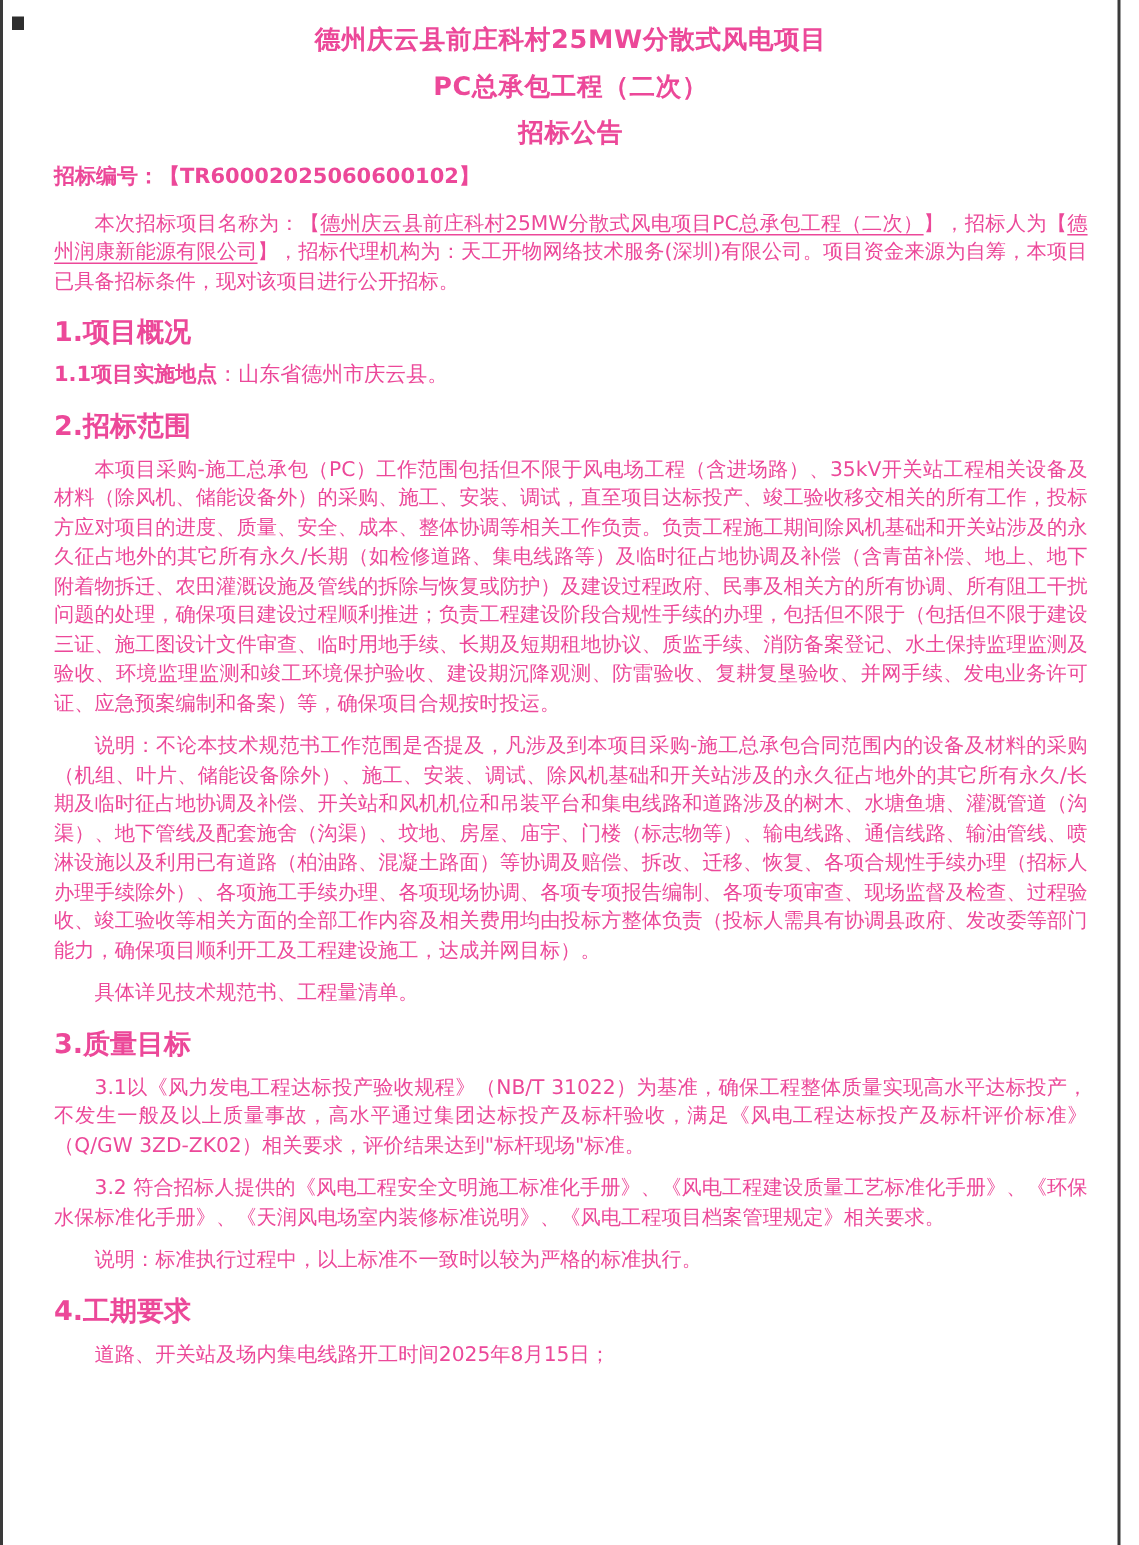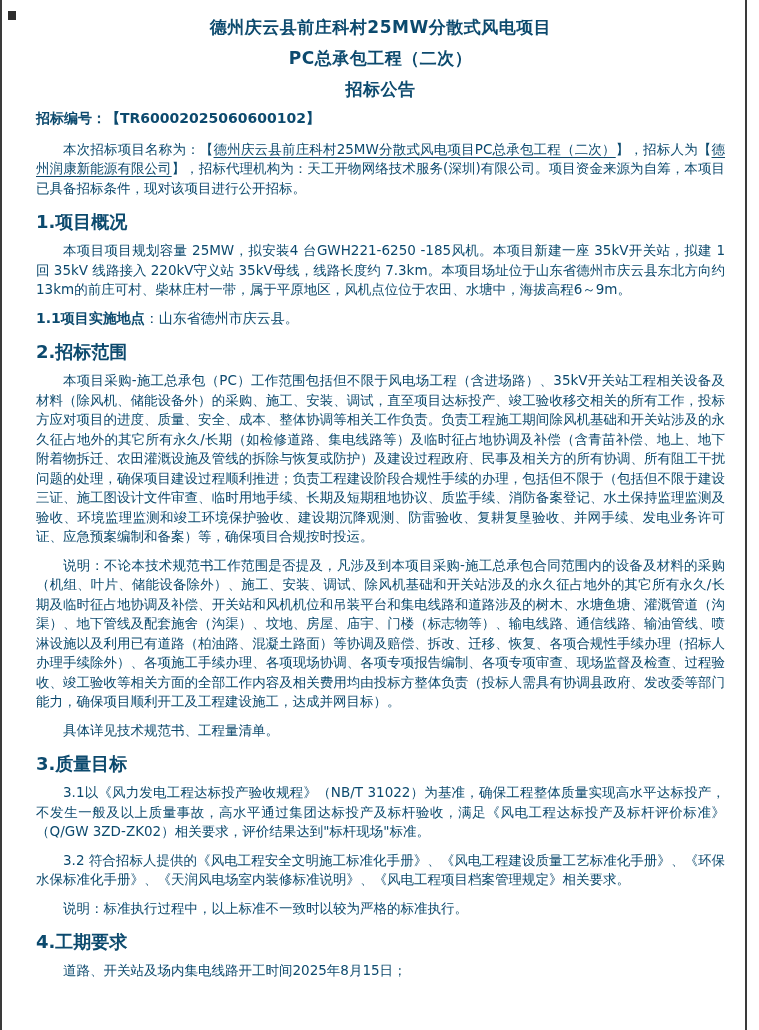--- a/index.html
+++ b/index.html
@@ -2,21 +2,21 @@
 <html><head>
 <meta charset="utf-8">
 <style>
   html, body { margin: 0; padding: 0; background: #ffffff; }
   .page {
     position: relative;
     width: 759px;
     height: 1030px;
     background: #ffffff;
     font-family: "DejaVu Sans", sans-serif;
-    color: #0c4a6e;
+    color: #ec4899;
     overflow: hidden;
     box-sizing: border-box;
   }
   .content {
     padding: 12px 34px 0 36px;
     box-sizing: border-box;
   }
   .title-line {
     text-align: center;
     font-weight: bold;
@@ -86,21 +86,20 @@
 
     <div class="title-line">德州庆云县前庄科村25MW分散式风电项目</div>
     <div class="title-line">PC总承包工程（二次）</div>
     <div class="title-line">招标公告</div>
 
     <div class="bid-no"><span class="label">招标编号：</span><span>【TR60002025060600102】</span></div>
 
     <p class="para intro"><span>本次招标项目名称为：【</span><span class="u">德州庆云县前庄科村25MW分散式风电项目PC总承包工程（二次）</span><span>】，招标人为【</span><span class="u">德州润康新能源有限公司</span><span>】，招标代理机构为：天工开物网络技术服务(深圳)有限公司。项目资金来源为自筹，本项目已具备招标条件，现对该项目进行公开招标。</span></p>
 
     <div class="sec-heading">1.项目概况</div>
-    <p class="para">本项目项目规划容量 25MW，拟安装4 台GWH221-6250 -185风机。本项目新建一座 35kV开关站，拟建 1回 35kV 线路接入 220kV守义站 35kV母线，线路长度约 7.3km。本项目场址位于山东省德州市庆云县东北方向约 13km的前庄可村、柴林庄村一带，属于平原地区，风机点位位于农田、水塘中，海拔高程6～9m。</p>
     <div class="sub-line"><span class="sub-label">1.1项目实施地点</span><span>：山东省德州市庆云县。</span></div>
 
     <div class="sec-heading">2.招标范围</div>
     <p class="para">本项目采购-施工总承包（PC）工作范围包括但不限于风电场工程（含进场路）、35kV开关站工程相关设备及材料（除风机、储能设备外）的采购、施工、安装、调试，直至项目达标投产、竣工验收移交相关的所有工作，投标方应对项目的进度、质量、安全、成本、整体协调等相关工作负责。负责工程施工期间除风机基础和开关站涉及的永久征占地外的其它所有永久/长期（如检修道路、集电线路等）及临时征占地协调及补偿（含青苗补偿、地上、地下附着物拆迁、农田灌溉设施及管线的拆除与恢复或防护）及建设过程政府、民事及相关方的所有协调、所有阻工干扰问题的处理，确保项目建设过程顺利推进；负责工程建设阶段合规性手续的办理，包括但不限于（包括但不限于建设三证、施工图设计文件审查、临时用地手续、长期及短期租地协议、质监手续、消防备案登记、水土保持监理监测及验收、环境监理监测和竣工环境保护验收、建设期沉降观测、防雷验收、复耕复垦验收、并网手续、发电业务许可证、应急预案编制和备案）等，确保项目合规按时投运。</p>
     <p class="para">说明：不论本技术规范书工作范围是否提及，凡涉及到本项目采购-施工总承包合同范围内的设备及材料的采购（机组、叶片、储能设备除外）、施工、安装、调试、除风机基础和开关站涉及的永久征占地外的其它所有永久/长期及临时征占地协调及补偿、开关站和风机机位和吊装平台和集电线路和道路涉及的树木、水塘鱼塘、灌溉管道（沟渠）、地下管线及配套施舍（沟渠）、坟地、房屋、庙宇、门楼（标志物等）、输电线路、通信线路、输油管线、喷淋设施以及利用已有道路（柏油路、混凝土路面）等协调及赔偿、拆改、迁移、恢复、各项合规性手续办理（招标人办理手续除外）、各项施工手续办理、各项现场协调、各项专项报告编制、各项专项审查、现场监督及检查、过程验收、竣工验收等相关方面的全部工作内容及相关费用均由投标方整体负责（投标人需具有协调县政府、发改委等部门能力，确保项目顺利开工及工程建设施工，达成并网目标）。</p>
     <p class="para">具体详见技术规范书、工程量清单。</p>
 
     <div class="sec-heading">3.质量目标</div>
     <p class="para">3.1以《风力发电工程达标投产验收规程》（NB/T 31022）为基准，确保工程整体质量实现高水平达标投产，不发生一般及以上质量事故，高水平通过集团达标投产及标杆验收，满足《风电工程达标投产及标杆评价标准》（Q/GW 3ZD-ZK02）相关要求，评价结果达到"标杆现场"标准。</p>
     <p class="para">3.2 符合招标人提供的《风电工程安全文明施工标准化手册》、《风电工程建设质量工艺标准化手册》、《环保水保标准化手册》、《天润风电场室内装修标准说明》、《风电工程项目档案管理规定》相关要求。</p>

